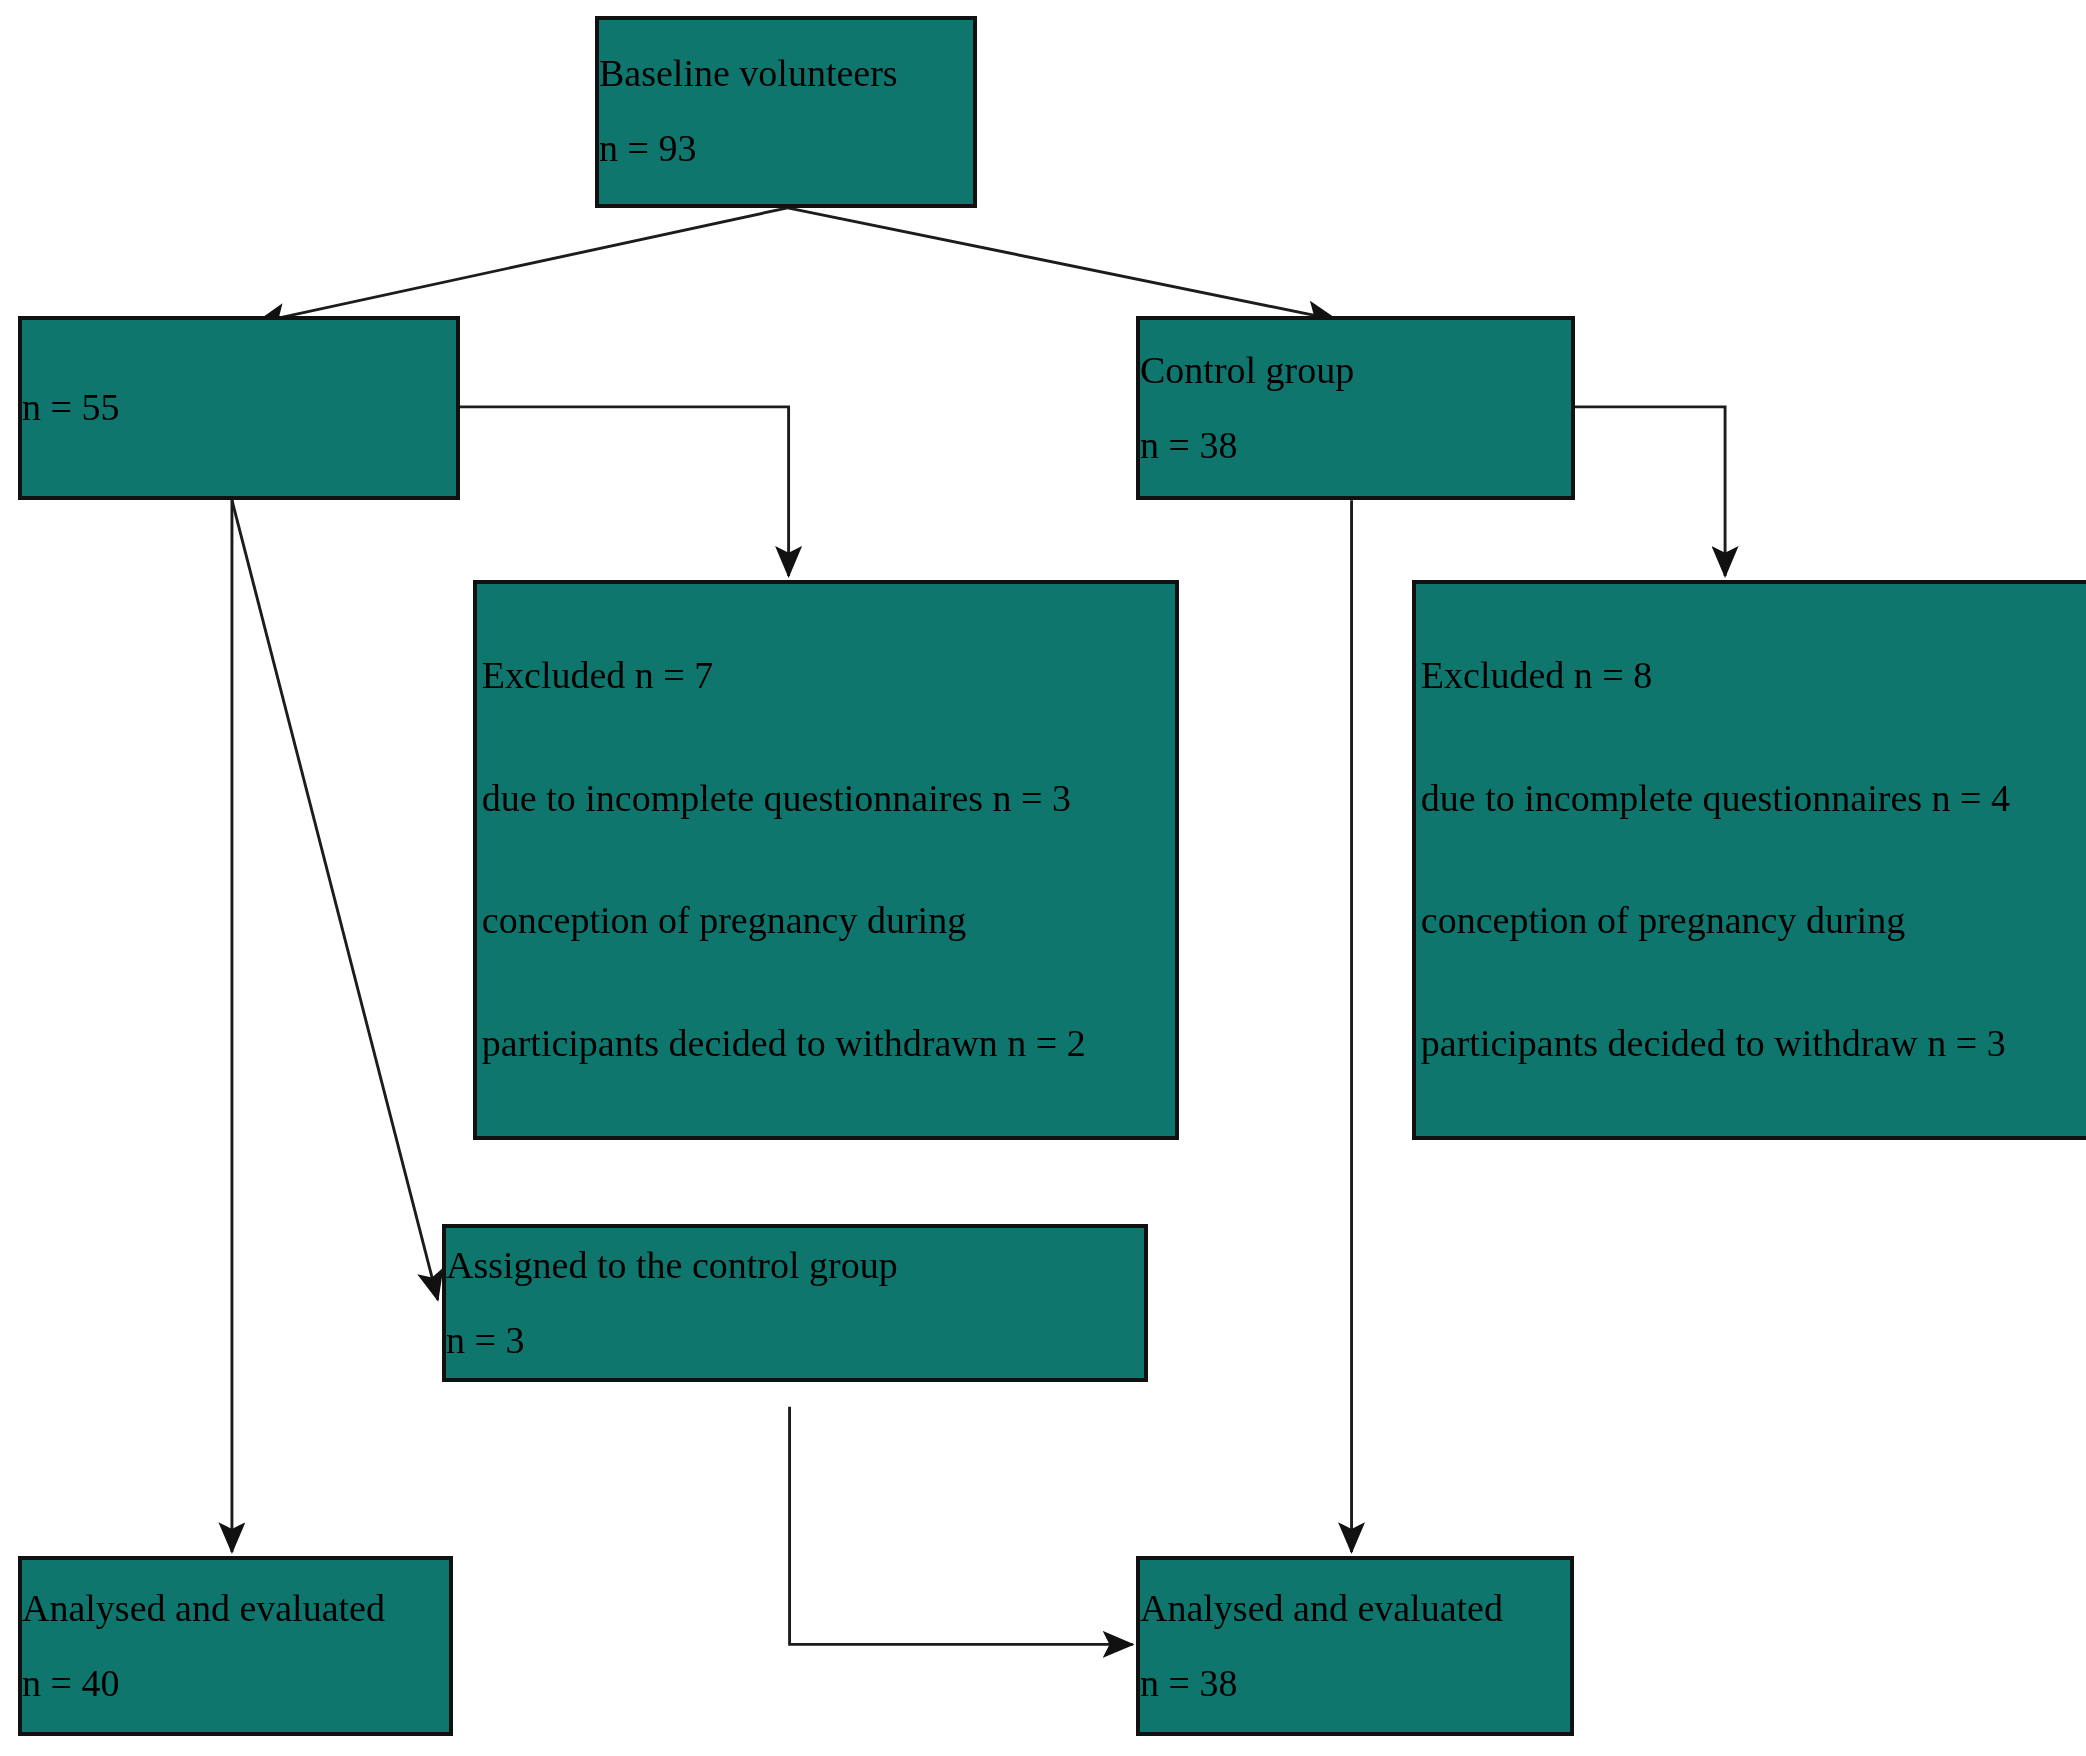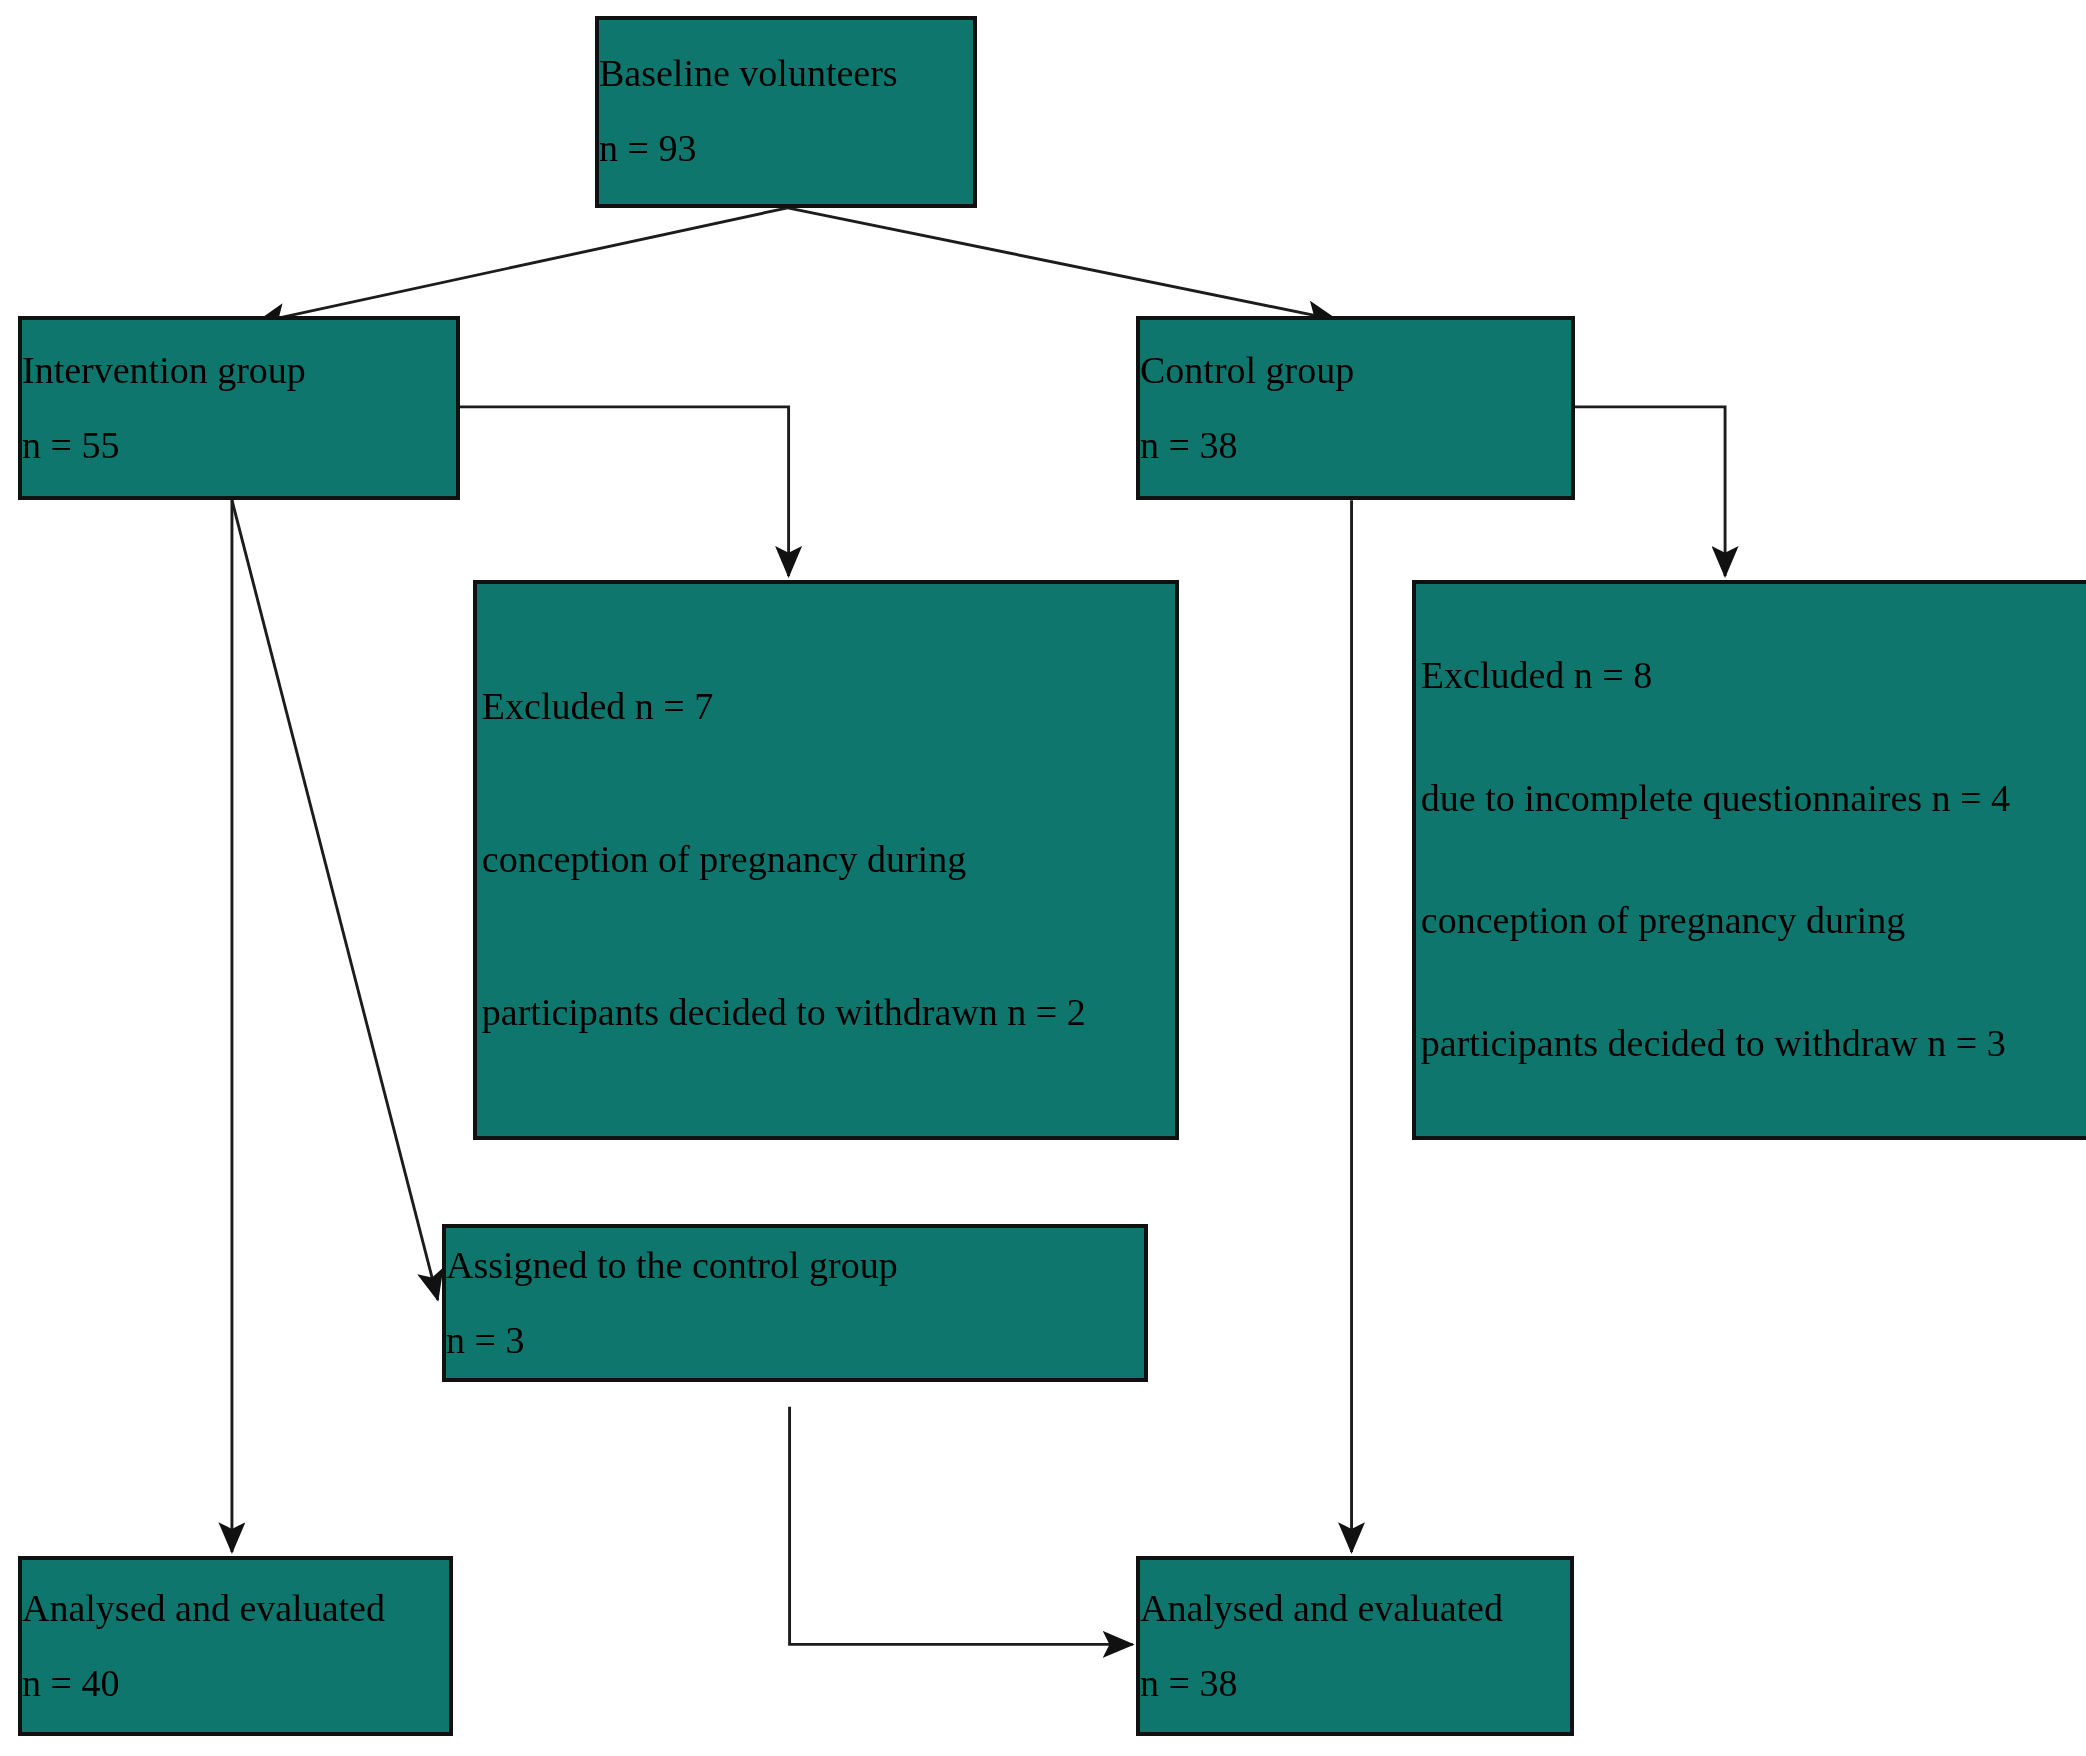--- a/index.html
+++ b/index.html
@@ -87,31 +87,31 @@
 
     <polyline points="1634,2911 1634,3403 2344,3403" fill="none" stroke="#1c1c1c" stroke-width="6" marker-end="url(#arrow)"></polyline>
   </svg>
 
   <div class="box" id="box-baseline">
     <div class="bline">Baseline volunteers</div>
     <div class="bline">n = 93</div>
   </div>
 
   <div class="box" id="box-intervention">
-    <div class="bline">Intervention group</div>
     <div class="bline">n = 55</div>
   </div>
 
   <div class="box" id="box-control">
     <div class="bline">Control group</div>
     <div class="bline">n = 38</div>
   </div>
 
   <div class="box excluded" id="box-excluded-left">
     <div class="group">Excluded n = 7</div>
+    <div class="group">due to incomplete questionnaires n = 3</div>
     <div class="group">
       <div class="bline">conception of pregnancy during</div>
     </div>
     <div class="group">participants decided to withdrawn n = 2</div>
   </div>
 
   <div class="box excluded" id="box-excluded-right">
     <div class="group">Excluded n = 8</div>
     <div class="group">due to incomplete questionnaires n = 4</div>
     <div class="group">

